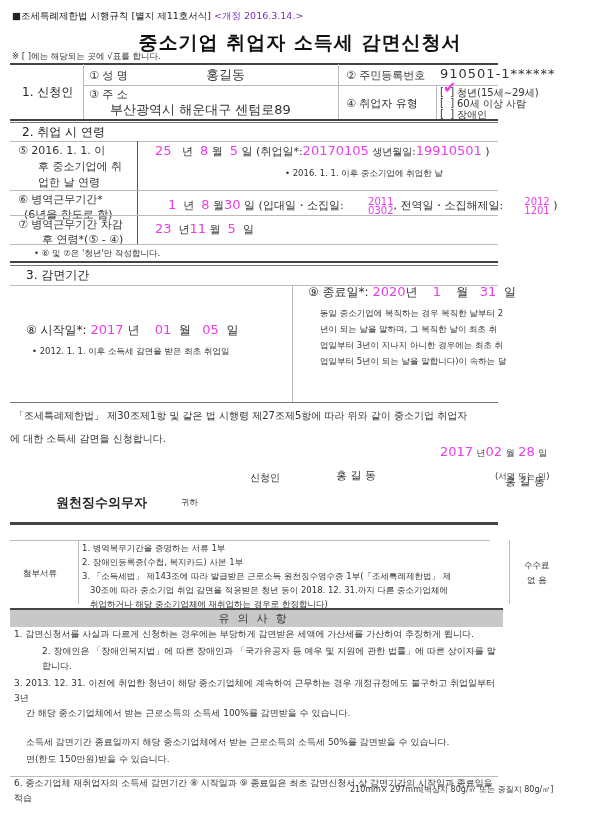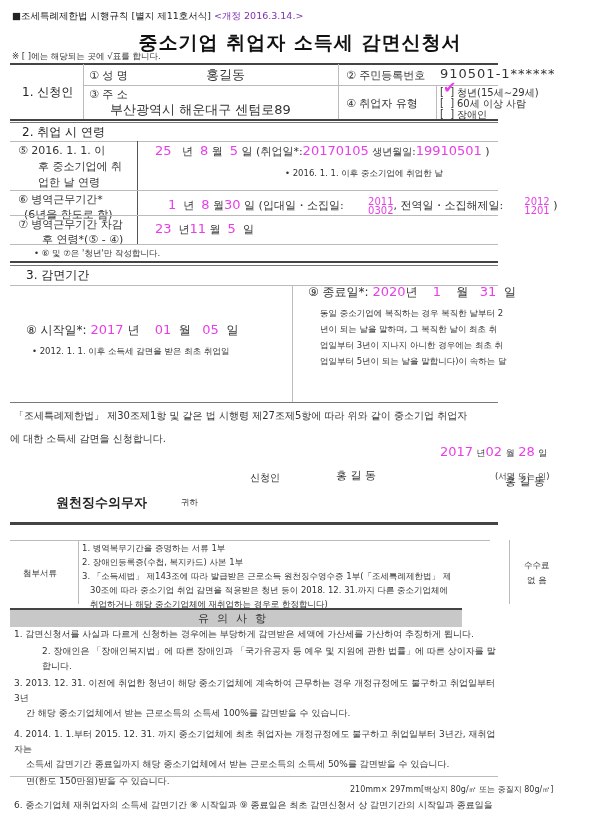--- a/index.html
+++ b/index.html
@@ -176,26 +176,25 @@
 <div class="att" style="left:82px;top:541px;width:425px;">
   <div>1. 병역복무기간을 증명하는 서류 1부</div>
   <div>2. 장애인등록증(수첩, 복지카드) 사본 1부</div>
   <div>3. 「소득세법」 제143조에 따라 발급받은 근로소득 원천징수영수증 1부(「조세특례제한법」 제</div>
   <div style="padding-left:8px;">   30조에 따라 중소기업 취업 감면을 적용받은 청년 등이 2018. 12. 31.까지 다른 중소기업체에</div>
   <div style="padding-left:8px;">   취업하거나 해당 중소기업체에 재취업하는 경우로 한정합니다)</div>
 </div>
 <div class="t t-sm" style="left:524px;top:560px;">수수료</div>
 <div class="t t-sm" style="left:527px;top:575px;">없 음</div>
 
-<div class="notes-head" style="top:608px;width:452px;">유의사항</div>
+<div class="notes-head" style="top:608px;width:493px;">유의사항</div>
 <div class="note" style="top:627px;">
   <div style="margin-bottom:2px;">1. 감면신청서를 사실과 다르게 신청하는 경우에는 부당하게 감면받은 세액에 가산세를 가산하여 추징하게 됩니다.</div>
   <div style="margin-bottom:2px;margin-left:28px;">2. 장애인은 「장애인복지법」에 따른 장애인과 「국가유공자 등 예우 및 지원에 관한 법률」에 따른 상이자를 말합니다.</div>
   <div>3. 2013. 12. 31. 이전에 취업한 청년이 해당 중소기업체에 계속하여 근무하는 경우 개정규정에도 불구하고 취업일부터 3년</div>
-  <div style="padding-left:12px;margin-bottom:6px;">   간 해당 중소기업체에서 받는 근로소득의 소득세 100%를 감면받을 수 있습니다.</div>
-  <div>4. 2014. 1. 1.부터 2015. 12. 31. 까지 중소기업체에 최초 취업자는 개정규정에도 불구하고 취업일부터 3년간, 재취업자는</div>
+  <div style="padding-left:12px;margin-bottom:14px;">   간 해당 중소기업체에서 받는 근로소득의 소득세 100%를 감면받을 수 있습니다.</div>
   <div style="padding-left:12px;margin-bottom:2px;">   소득세 감면기간 종료일까지 해당 중소기업체에서 받는 근로소득의 소득세 50%를 감면받을 수 있습니다.</div>
   <div style="padding-left:12px;margin-bottom:9px;">   면(한도 150만원)받을 수 있습니다.</div>
   <div>6. 중소기업체 재취업자의 소득세 감면기간 ⑧ 시작일과 ⑨ 종료일은 최초 감면신청서 상 감면기간의 시작일과 종료일을 적습</div>
 
 </div>
 <div class="hline hl-thin" style="top:776px;"></div>
 <div class="fine" style="left:350px;top:783px;">210mm× 297mm[백상지 80g/㎡ 또는 중질지 80g/㎡]</div>
 
 </body></html>

